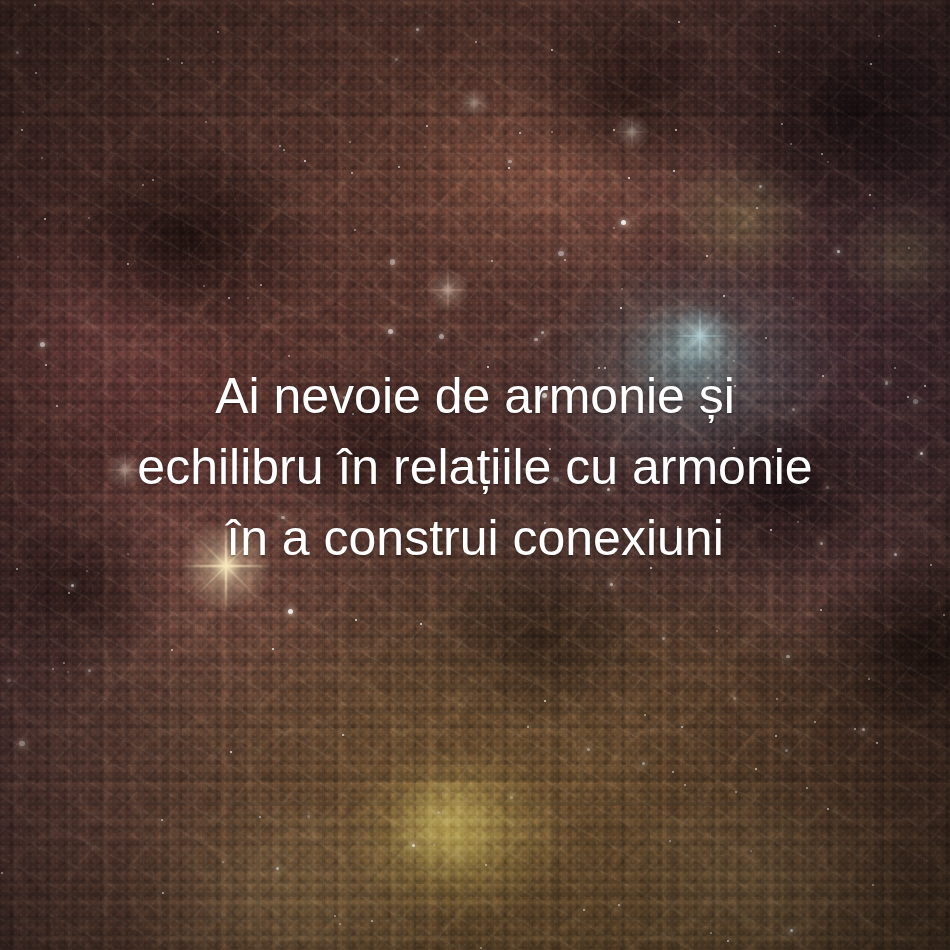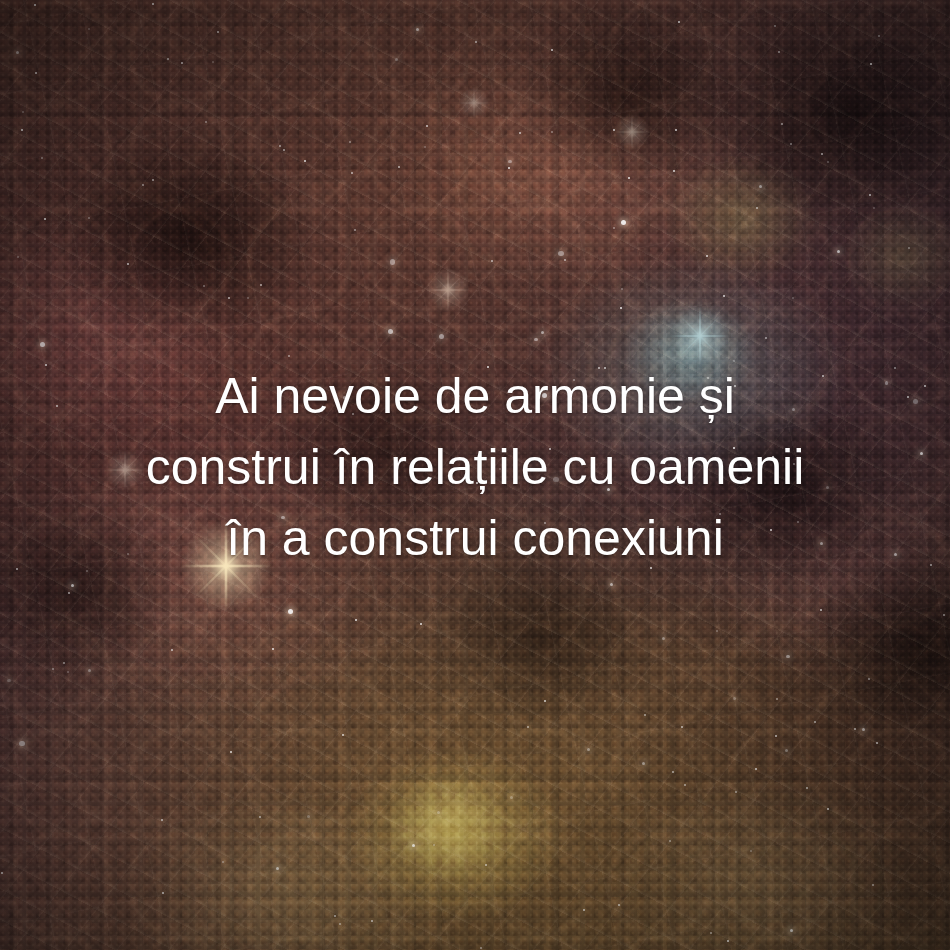--- a/index.html
+++ b/index.html
@@ -526,18 +526,18 @@
           <rect x="0" y="48.9" width="100" height="2.2" fill="url(#l632)" transform="rotate(-45 50 50)" opacity=".5"></rect>
         </svg></div>
     </div>
 
   <div class="bg-layer" id="bg-vignette"></div>
 
   <div id="text-block">
 
     <div id="card-body">
         <span class="line">Ai nevoie de armonie și</span>
-        <span class="line">construi în relațiile cu oamenii</span>
+        <span class="line">echilibru în relațiile cu armonie</span>
         <span class="line">în a construi conexiuni</span>
       </div>
   </div>
 
 </div>
 
 </body></html>

